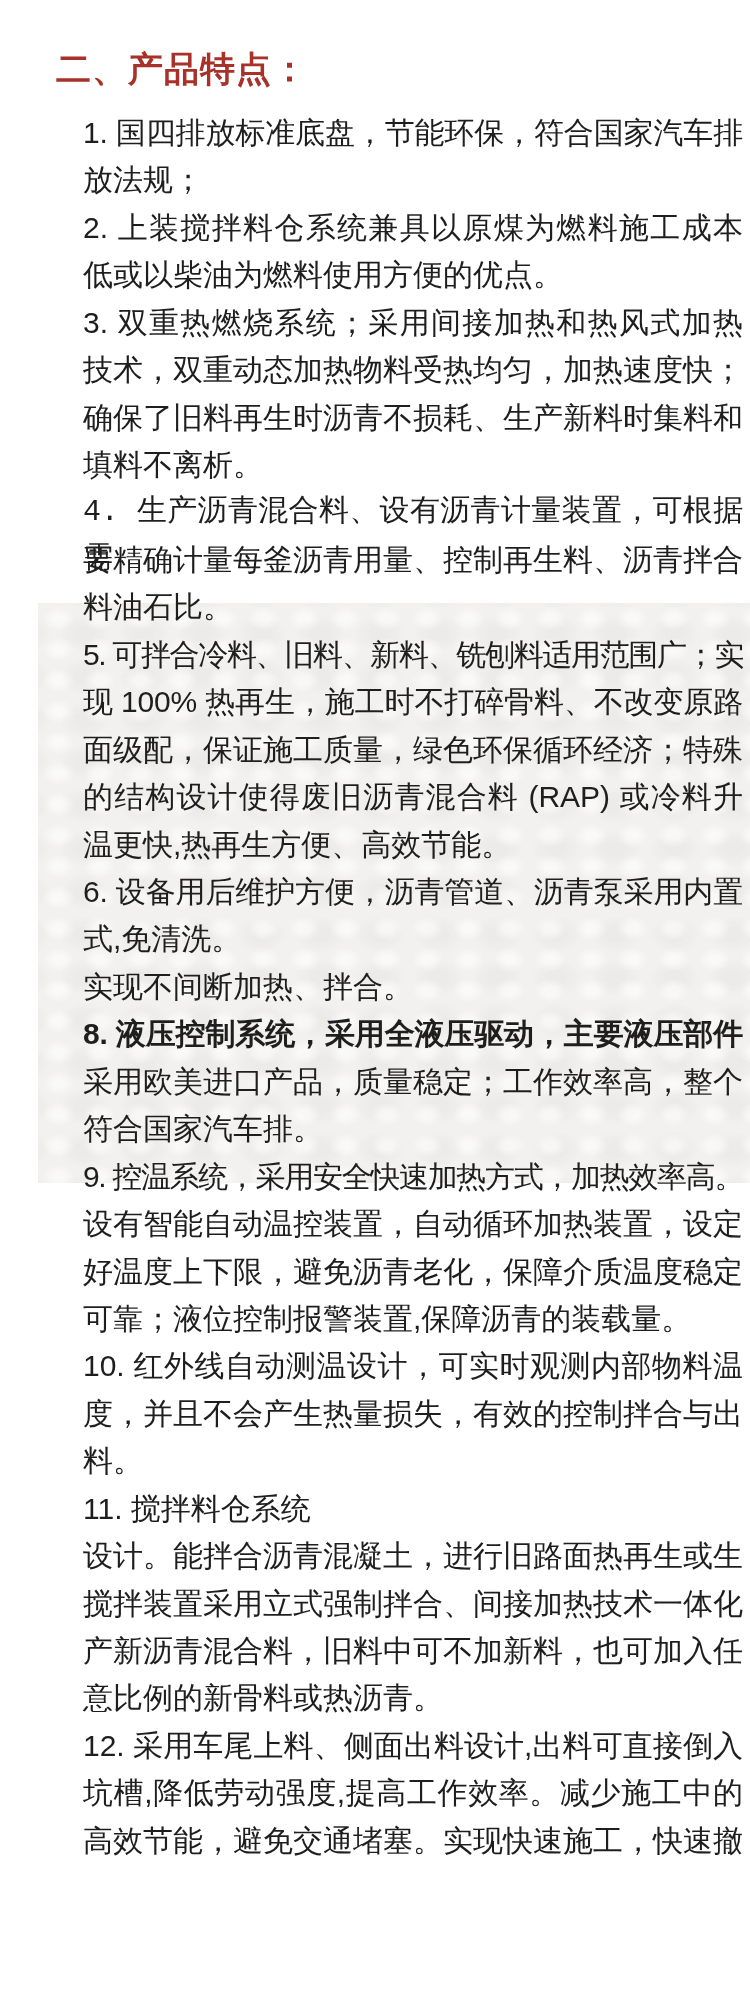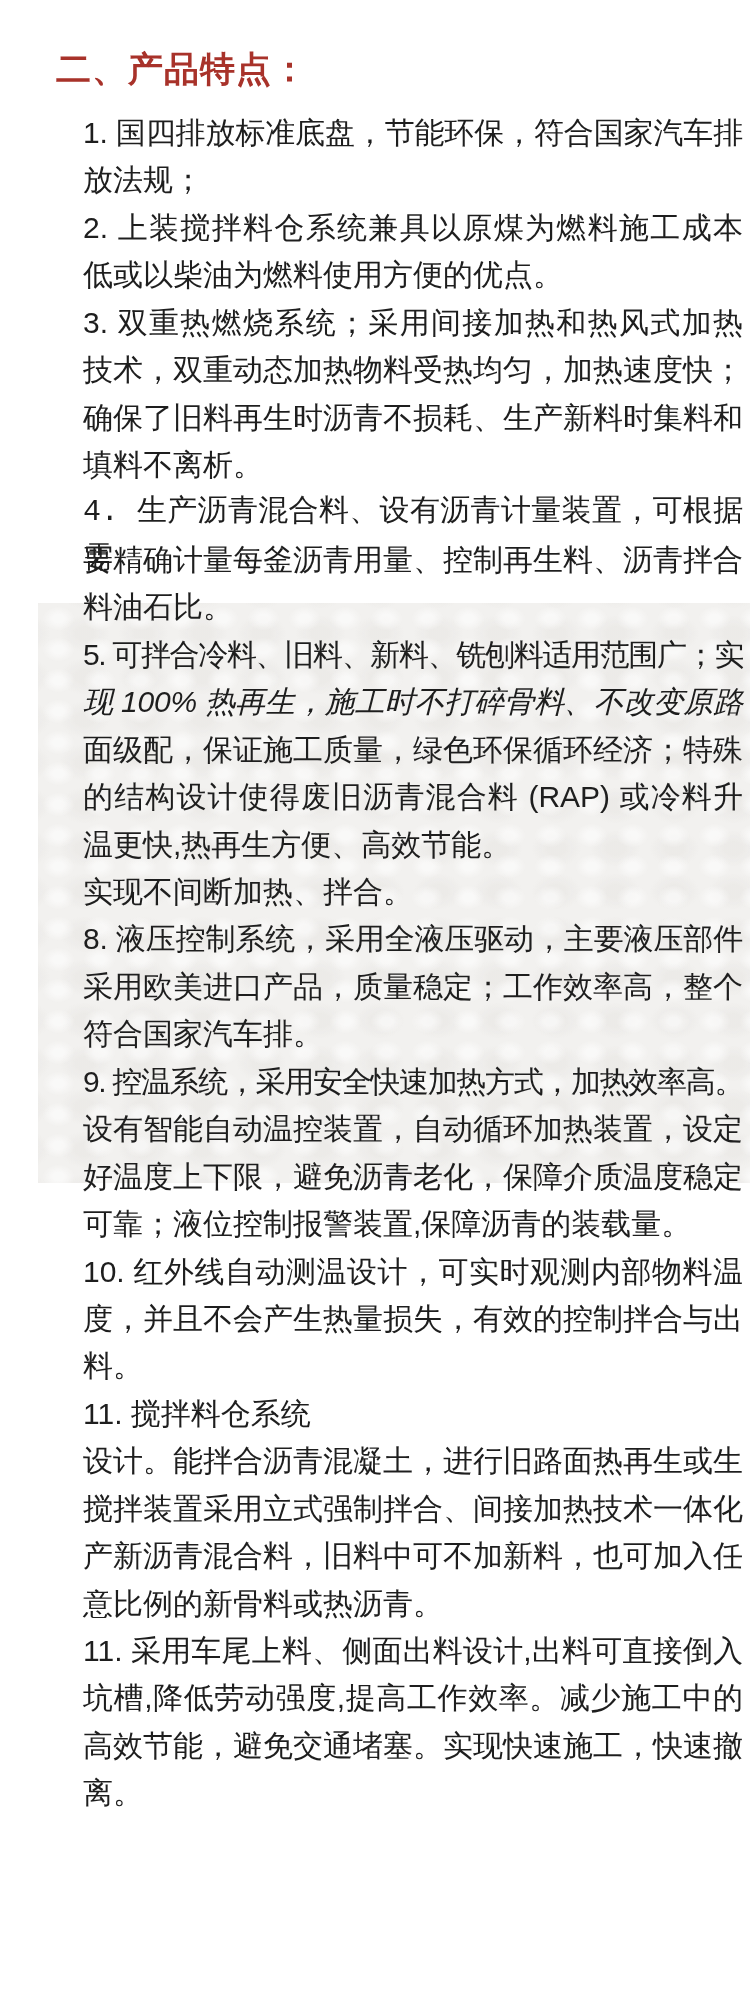--- a/index.html
+++ b/index.html
@@ -82,30 +82,34 @@
           <div class="line" style="">确保了旧料再生时沥青不损耗、生产新料时集料和</div>
           <div class="line line-end" style="">填料不离析。</div>
         </div>
         <div class="para">
           <div class="line" style="letter-spacing: -0.21px; font-family: Liberation Mono, monospace;">4. 生产沥青混合料、设有沥青计量装置，可根据需</div>
           <div class="line" style="">要精确计量每釜沥青用量、控制再生料、沥青拌合</div>
           <div class="line line-end" style="">料油石比。</div>
         </div>
         <div class="para">
           <div class="line" style="letter-spacing: -1.4px;">5. 可拌合冷料、旧料、新料、铣刨料适用范围广；实</div>
-          <div class="line" style="letter-spacing: -0.2px; font-style: italic;">现 100% 热再生，施工时不打碎骨料、不改变原路</div>
+          <div class="line" style="letter-spacing: -0.2px;">现 100% 热再生，施工时不打碎骨料、不改变原路</div>
           <div class="line" style="">面级配，保证施工质量，绿色环保循环经济；特殊</div>
           <div class="line" style="">的结构设计使得废旧沥青混合料 (RAP) 或冷料升</div>
           <div class="line line-end" style="">温更快,热再生方便、高效节能。</div>
         </div>
         <div class="para">
+          <div class="line" style="letter-spacing: -0.21px;">6. 设备用后维护方便，沥青管道、沥青泵采用内置</div>
+          <div class="line line-end" style="">式,免清洗。</div>
+        </div>
+        <div class="para">
           <div class="line line-end" style="">实现不间断加热、拌合。</div>
         </div>
         <div class="para">
-          <div class="line" style="letter-spacing: -0.21px;">8. 液压控制系统，采用全液压驱动，主要液压部件</div>
+          <div class="line" style="letter-spacing: -0.21px; font-weight: bold;">8. 液压控制系统，采用全液压驱动，主要液压部件</div>
           <div class="line" style="">采用欧美进口产品，质量稳定；工作效率高，整个</div>
           <div class="line line-end" style="">符合国家汽车排。</div>
         </div>
         <div class="para">
           <div class="line" style="letter-spacing: -1.4px;">9. 控温系统，采用安全快速加热方式，加热效率高。</div>
           <div class="line" style="">设有智能自动温控装置，自动循环加热装置，设定</div>
           <div class="line" style="">好温度上下限，避免沥青老化，保障介质温度稳定</div>
           <div class="line line-end" style="">可靠；液位控制报警装置,保障沥青的装载量。</div>
         </div>
         <div class="para">
@@ -116,20 +120,20 @@
         <div class="para">
           <div class="line line-end" style="">11. 搅拌料仓系统</div>
         </div>
         <div class="para">
           <div class="line" style="">设计。能拌合沥青混凝土，进行旧路面热再生或生</div>
           <div class="line" style="">搅拌装置采用立式强制拌合、间接加热技术一体化</div>
           <div class="line" style="">产新沥青混合料，旧料中可不加新料，也可加入任</div>
           <div class="line line-end" style="">意比例的新骨料或热沥青。</div>
         </div>
         <div class="para">
-          <div class="line" style="">11. 采用车尾上料、侧面出料设计,出料可直接倒入</div>
+          <div class="line" style="">12. 采用车尾上料、侧面出料设计,出料可直接倒入</div>
           <div class="line" style="">坑槽,降低劳动强度,提高工作效率。减少施工中的</div>
           <div class="line" style="">高效节能，避免交通堵塞。实现快速施工，快速撤</div>
           <div class="line line-end" style="">离。</div>
         </div>
       </div>
   </div>
 </div>
 
 </body></html>

